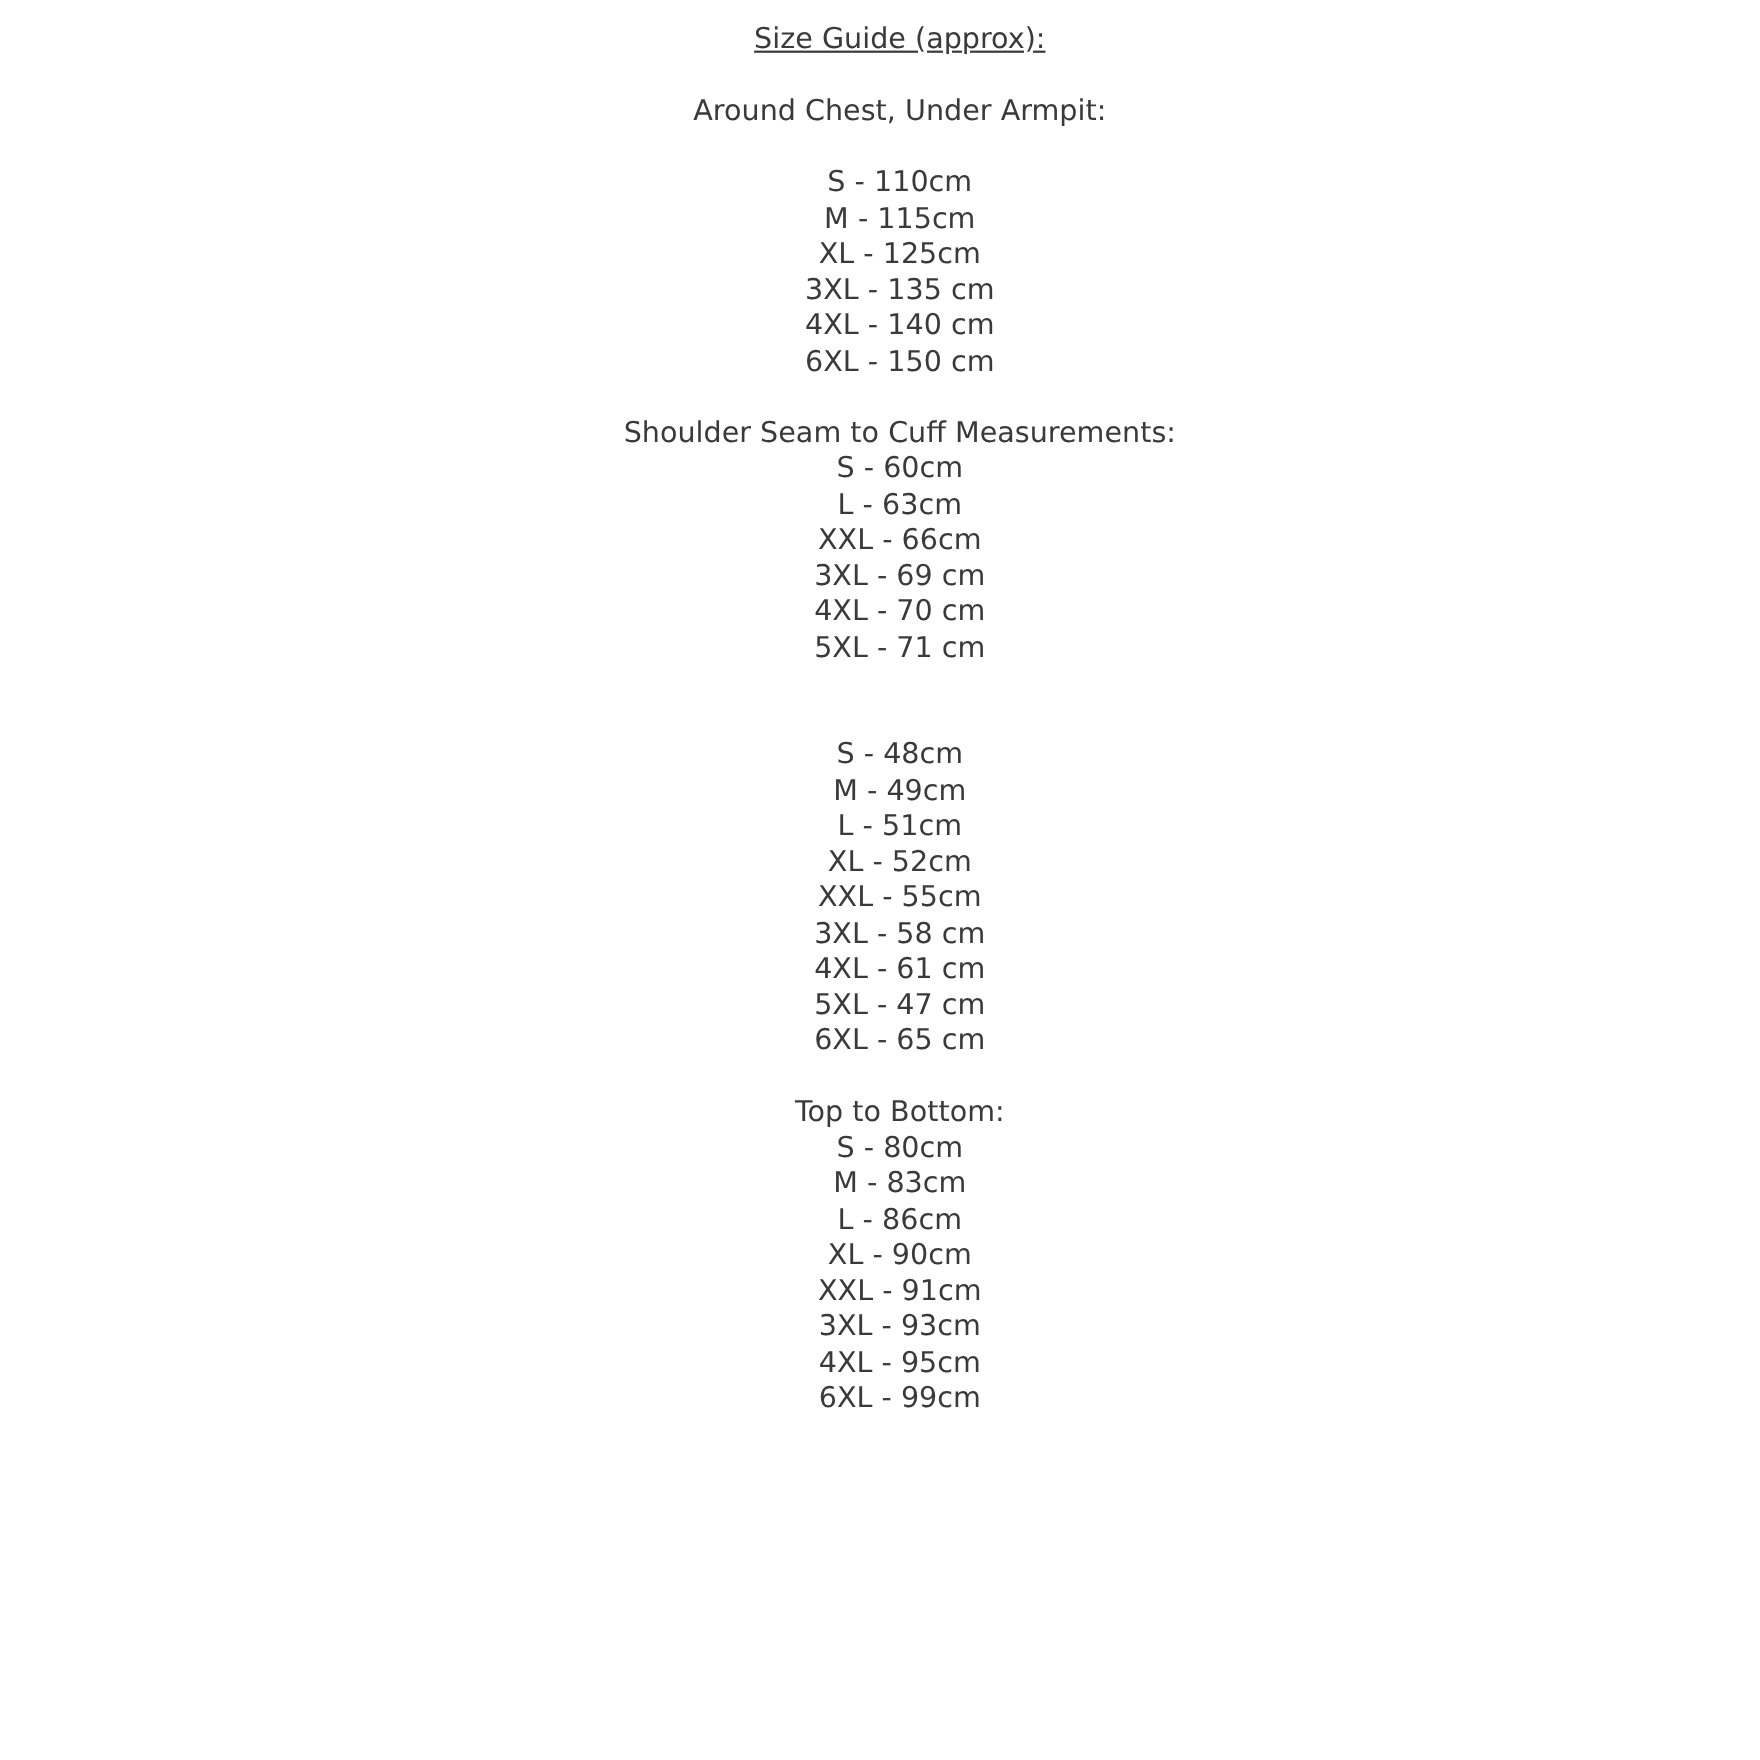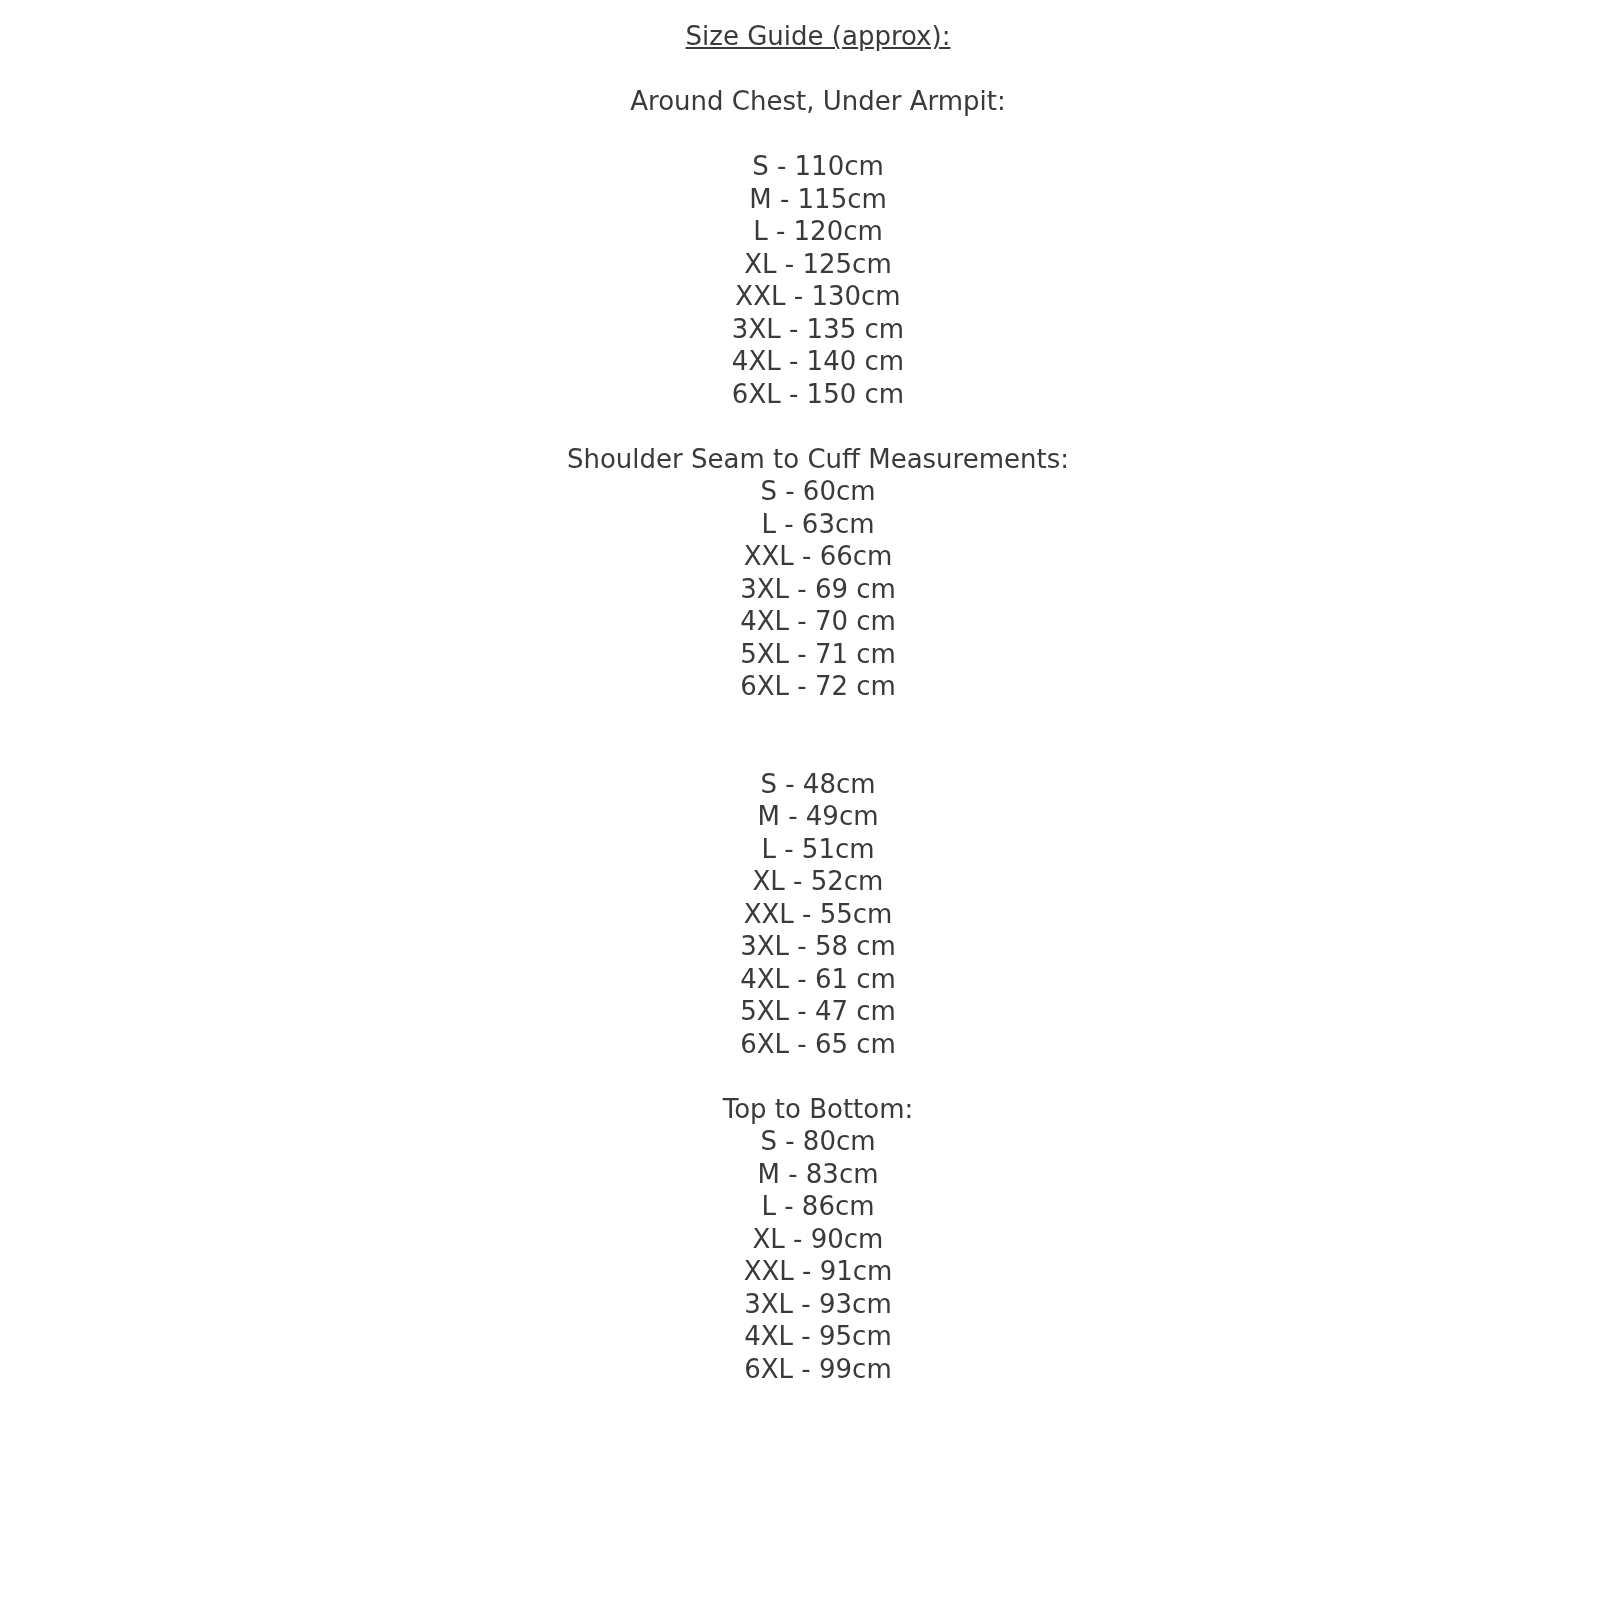--- a/index.html
+++ b/index.html
@@ -38,35 +38,32 @@
 <body style="color: rgb(58, 58, 58); background: rgb(255, 255, 255);">
 
 <div class="doc">
   <div class="line title">Size Guide (approx):</div>
   <div id="sections">
       <div class="line blank"></div>
       <div class="line heading">Around Chest, Under Armpit:</div>
       <div class="line blank"></div>
       <div class="line item">S - 110cm</div>
       <div class="line item">M - 115cm</div>
-      <div class="line item">L - 120cm</div>
       <div class="line item">XL - 125cm</div>
-      <div class="line item">XXL - 130cm</div>
       <div class="line item">3XL - 135 cm</div>
       <div class="line item">4XL - 140 cm</div>
       <div class="line item">6XL - 150 cm</div>
       <div class="line blank"></div>
       <div class="line heading">Shoulder Seam to Cuff Measurements:</div>
       <div class="line item">S - 60cm</div>
       <div class="line item">L - 63cm</div>
       <div class="line item">XXL - 66cm</div>
       <div class="line item">3XL - 69 cm</div>
       <div class="line item">4XL - 70 cm</div>
       <div class="line item">5XL - 71 cm</div>
-      <div class="line item">6XL - 72 cm</div>
       <div class="line blank"></div>
       <div class="line blank"></div>
       <div class="line item">S - 48cm</div>
       <div class="line item">M - 49cm</div>
       <div class="line item">L - 51cm</div>
       <div class="line item">XL - 52cm</div>
       <div class="line item">XXL - 55cm</div>
       <div class="line item">3XL - 58 cm</div>
       <div class="line item">4XL - 61 cm</div>
       <div class="line item">5XL - 47 cm</div>

